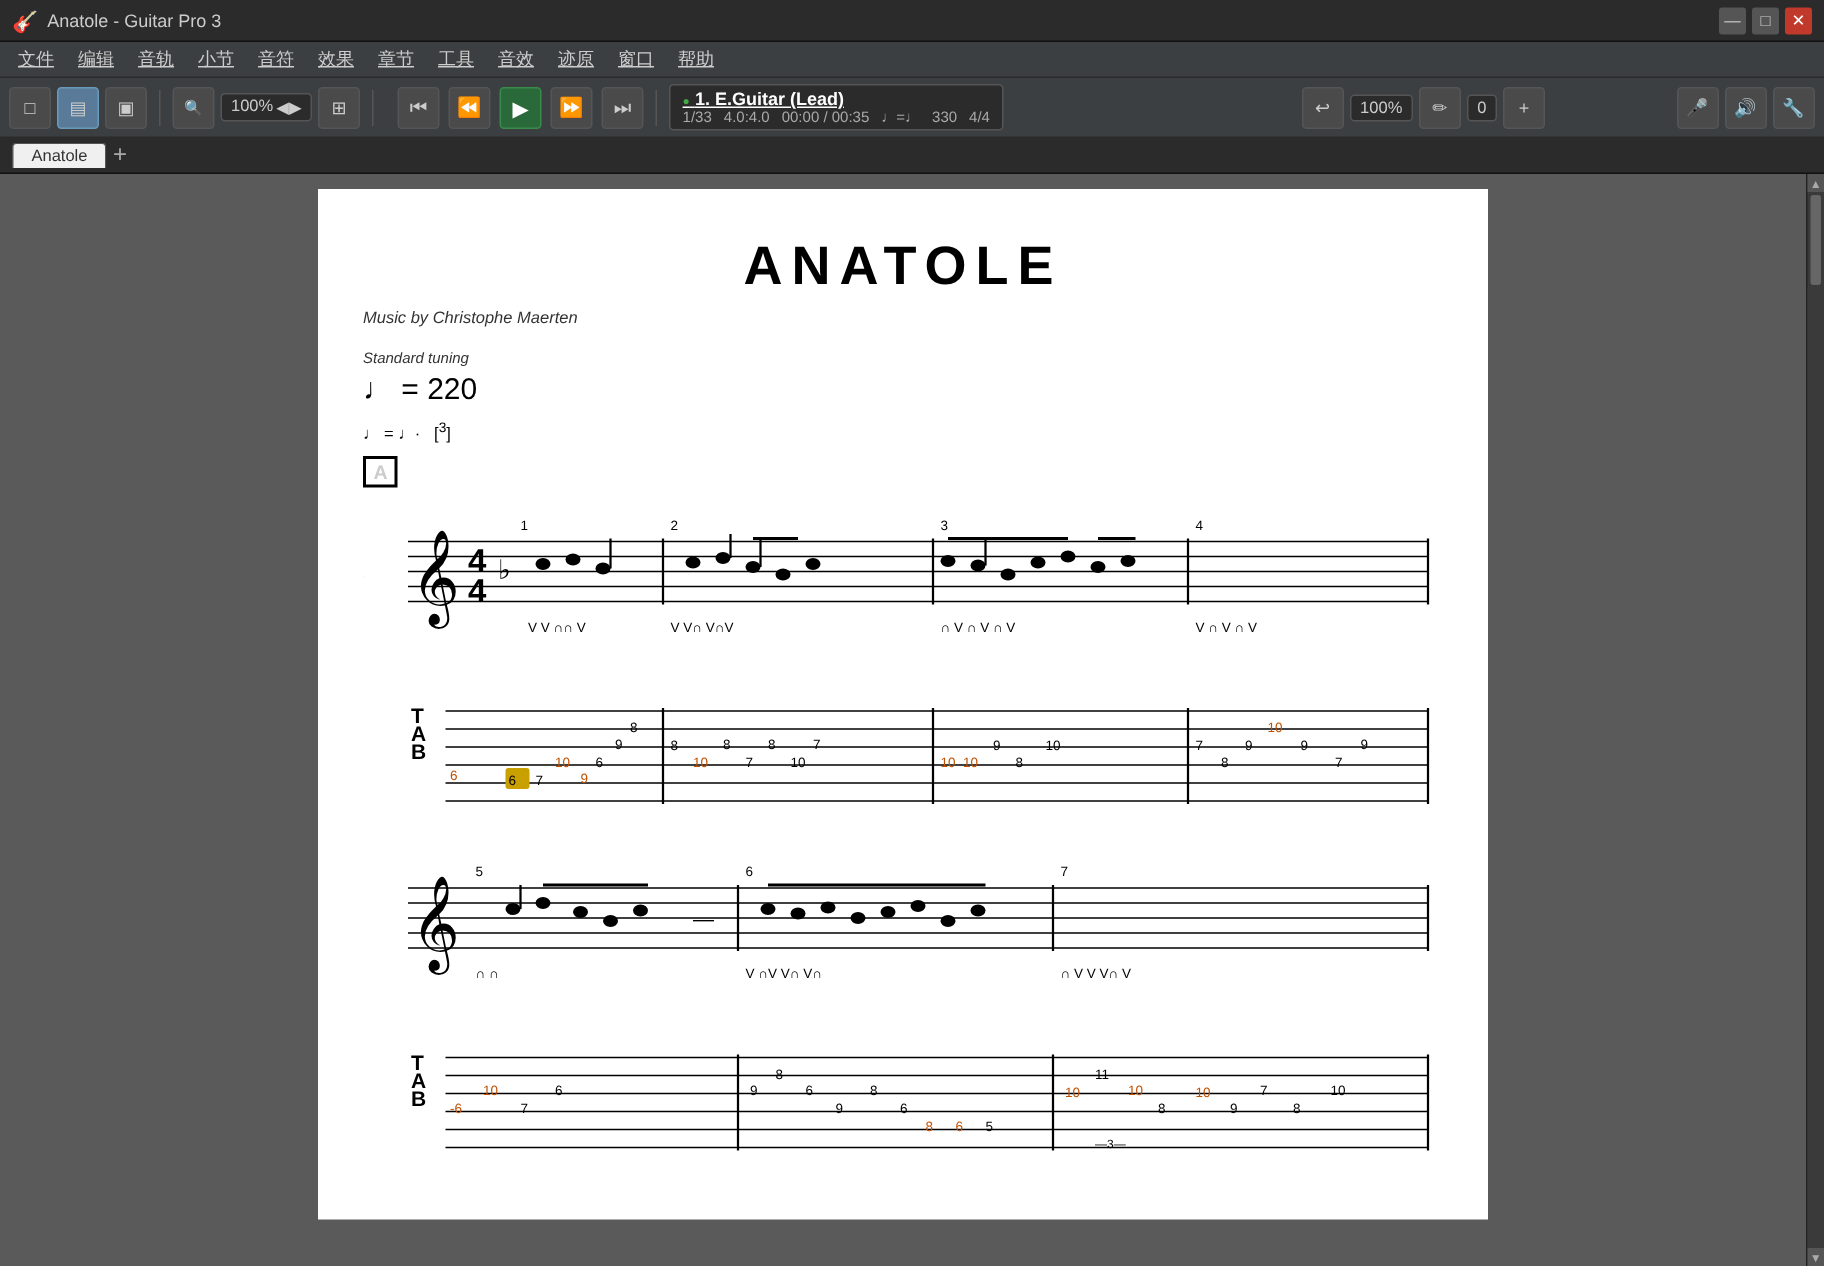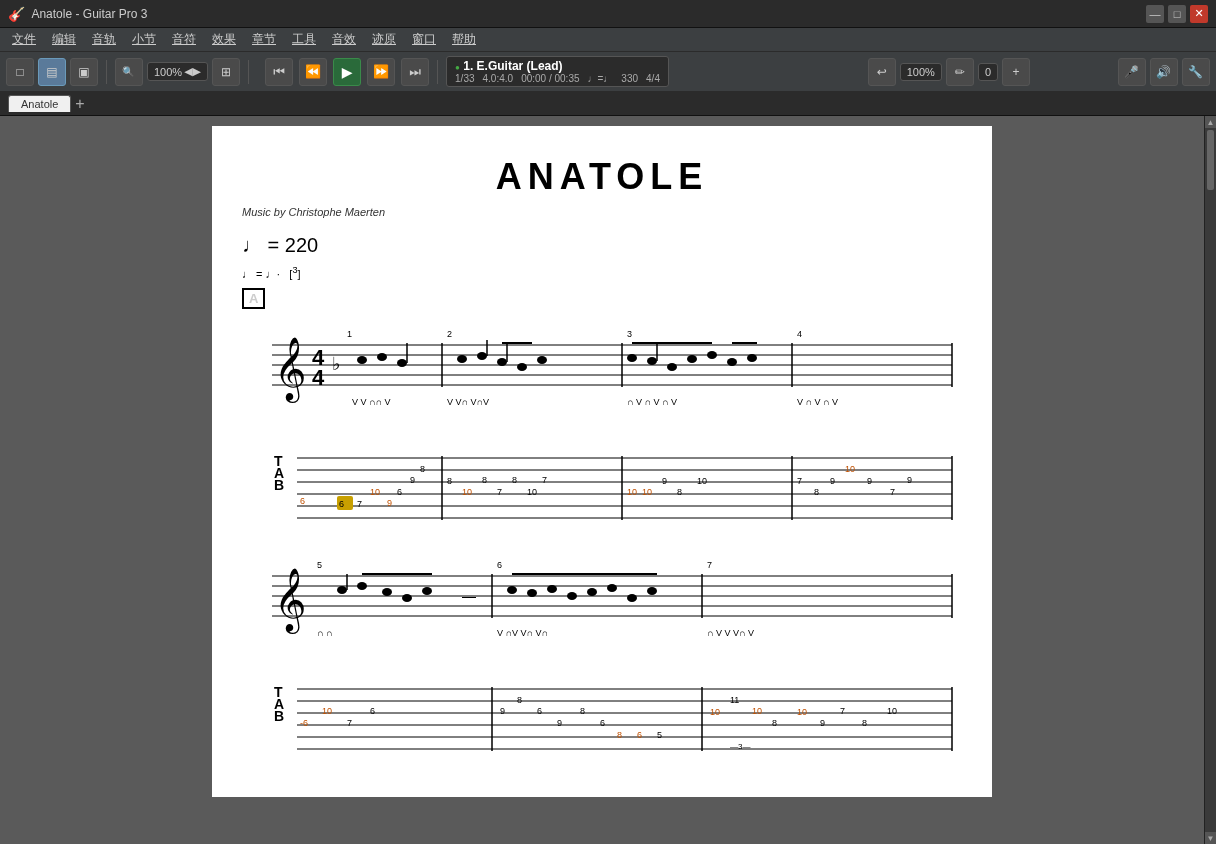--- a/index.html
+++ b/index.html
@@ -57,21 +57,21 @@
       width: 28px; height: 28px;
       background: #4a4a4a;
       border: 1px solid #555;
       border-radius: 3px;
       display: flex; align-items: center; justify-content: center;
       cursor: pointer; font-size: 12px; color: #ccc;
     }
     .tb-btn.active { background: #5a7a9a; border-color: #6a9aba; }
     .tb-sep { width: 1px; height: 24px; background: #555; margin: 0 4px; }
     .tb-zoom {
-      display: flex; align-items: center; gap: 2px;
+      display: flex; gap: 2px;
       background: #2b2b2b; border: 1px solid #555; border-radius: 3px;
       padding: 2px 6px; color: #ccc; font-size: 11px;
     }
 
     
     #transport {
       display: flex; align-items: center; gap: 6px; margin-left: 8px;
     }
     .trans-btn {
       width: 28px; height: 28px;
@@ -85,21 +85,21 @@
 
     
     #track-info {
       background: #2b2b2b;
       border: 1px solid #555;
       border-radius: 3px;
       padding: 2px 8px;
       display: flex; flex-direction: column;
       min-width: 160px;
     }
-    #track-info .track-name { color: #fff; font-size: 12px; font-weight: bold; }
+    #track-info .track-name { color: #fff; font-size: 12px; font-weight: bold; text-decoration: underline; }
     #track-info .track-meta { color: #aaa; font-size: 10px; display: flex; gap: 8px; justify-content: space-between; }
     .green-dot { color: #4a4; font-size: 8px; }
 
     
     #right-toolbar {
       margin-left: auto;
       display: flex; align-items: center; gap: 4px;
     }
 
     
@@ -321,20 +321,21 @@
   </div>
   <div class="add-tab">+</div>
 </div>
 
 <div id="main">
 
   <div id="score-area">
     <div id="score-paper">
       <div class="score-title">ANATOLE</div>
       <div class="score-composer">Music by Christophe Maerten</div>
+      <div class="score-tuning">Standard tuning</div>
       <div class="score-tempo">
         <span>♩ = 220</span>
       </div>
 
       
       <div style="font-size: 11px; margin-bottom: 8px; color: #000;">
         ♩ = ♩· &nbsp; [<sup>3</sup>]
       </div>
       
       <div style="display:inline-block; border: 2px solid #000; padding: 1px 5px; font-size: 13px; font-weight: bold; margin-bottom: 6px;">A</div>

